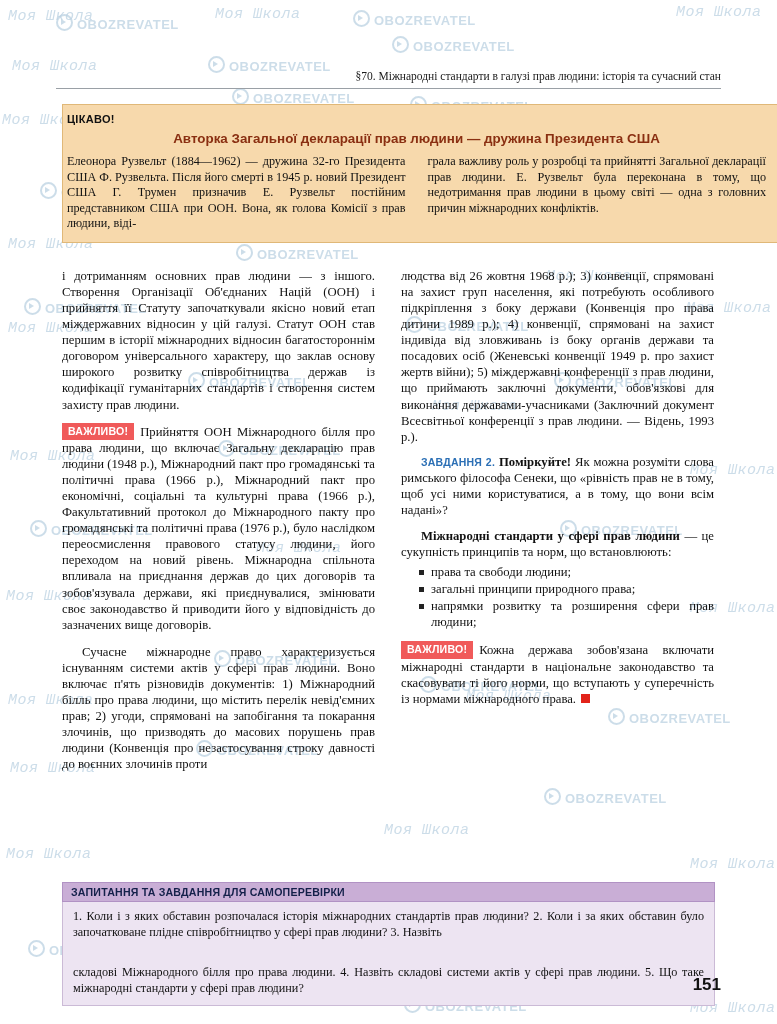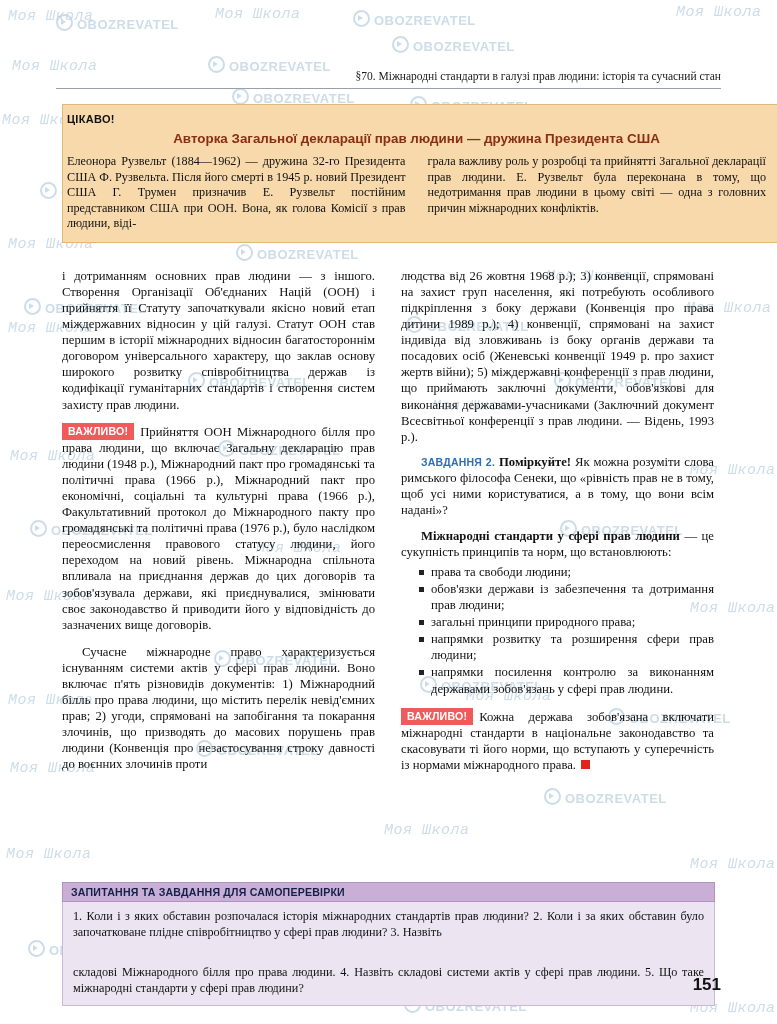--- a/index.html
+++ b/index.html
@@ -376,24 +376,22 @@
         <span>Як можна розуміти слова римського філософа Сенеки, що «рівність прав не в тому, щоб усі ними користуватися, а в тому, що вони всім надані»?</span>
       </p>
 
       <p style="margin-top:10px;">
         <b>Міжнародні стандарти у сфері прав людини</b>
         <span>— це сукупність принципів та норм, що встановлюють:</span>
       </p>
 
       <ul class="bullets">
         <li>права та свободи людини;</li>
-        <li>обов'язки держави із забезпечення та дотримання прав людини;</li>
         <li>загальні принципи природного права;</li>
         <li>напрямки розвитку та розширення сфери прав людини;</li>
-        <li>напрямки посилення контролю за виконанням державами зобов'язань у сфері прав людини.</li>
       </ul>
 
       <p class="noind" style="margin-top:11px;">
         <span class="tag-important">ВАЖЛИВО!</span><span>Кожна держава зобов'язана включати міжнародні стандарти в національне законодавство та скасовувати ті його норми, що вступають у суперечність із нормами міжнародного права.</span><span class="sq"></span>
       </p>
     </div>
   </div>
 
   <section class="selfcheck">
     <div class="selfcheck-head">ЗАПИТАННЯ ТА ЗАВДАННЯ ДЛЯ САМОПЕРЕВІРКИ</div>

